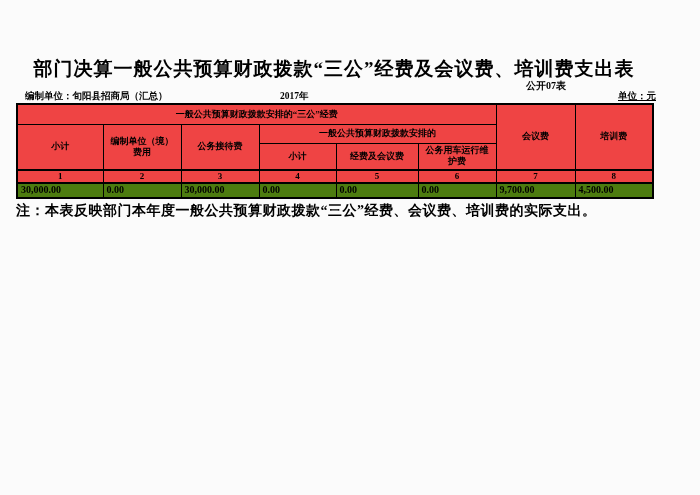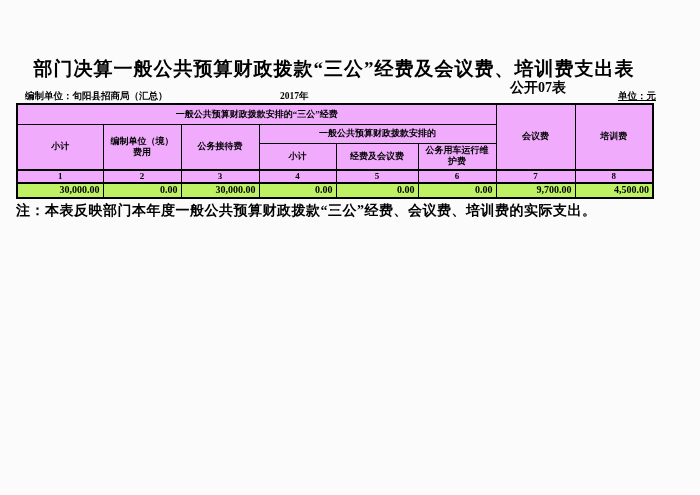--- a/index.html
+++ b/index.html
@@ -28,21 +28,21 @@
     text-align: center;
     font-size: 19px;
     font-weight: bold;
     letter-spacing: 1px;
     white-space: nowrap;
   }
   .table-code {
     position: absolute;
     top: 79px;
     right: 44px;
-    font-size: 14px;
+    font-size: 10px;
     font-weight: bold;
   }
   .meta-line {
     position: absolute;
     top: 90px;
     left: 16px;
     width: 640px;
     height: 12px;
     font-size: 9.5px;
     font-weight: bold;
@@ -61,41 +61,40 @@
     border: 2px solid #000;
   }
   table.report th,
   table.report td {
     border: 1px solid #000;
     padding: 0 3px;
     overflow: hidden;
     line-height: 1.25;
   }
   table.report th {
-    background: #f0abfc;
+    background: #ef4444;
     font-size: 9px;
     font-weight: bold;
     text-align: center;
     vertical-align: middle;
   }
   tr.row-group1 { height: 20px; }
   tr.row-group2 { height: 19px; }
   tr.row-sub    { height: 27px; }
   tr.row-nums   { height: 12px; }
   tr.row-nums th {
     border-top: 2px solid #000;
     border-bottom: 2px solid #000;
     font-size: 9px;
   }
   tr.row-data { height: 14px; }
   tr.row-data td {
-    background: #bef264;
+    background: #4d7c0f;
     font-size: 10px;
     font-weight: bold;
-    text-align: right;
     white-space: nowrap;
     border-bottom: 2px solid #000;
   }
   .note {
     position: absolute;
     top: 202px;
     left: 16px;
     width: 640px;
     font-size: 14px;
     font-weight: bold;

